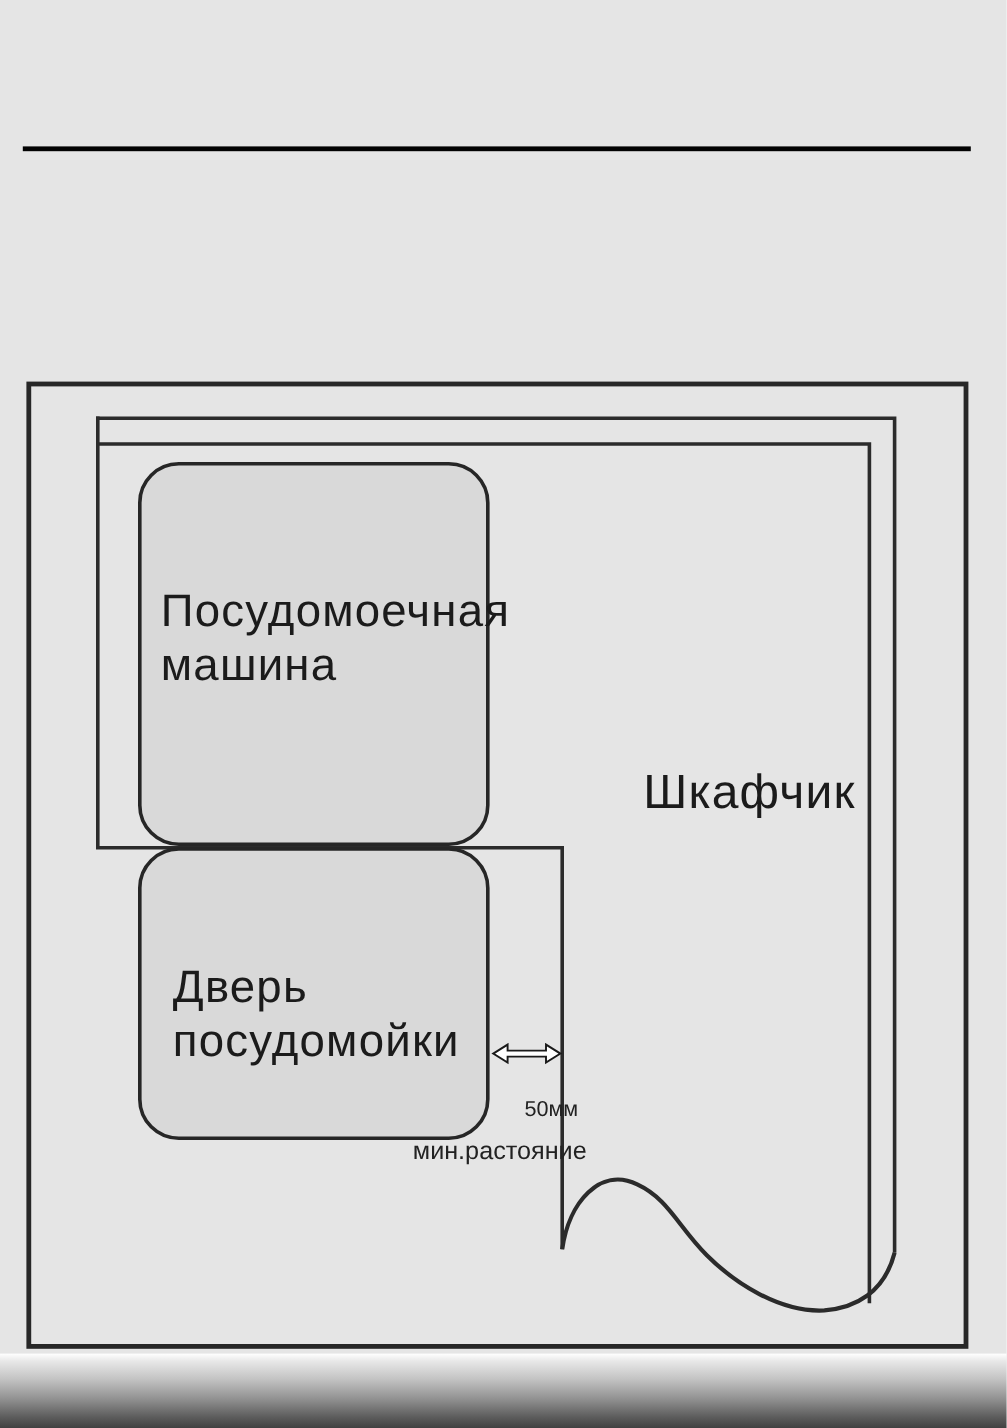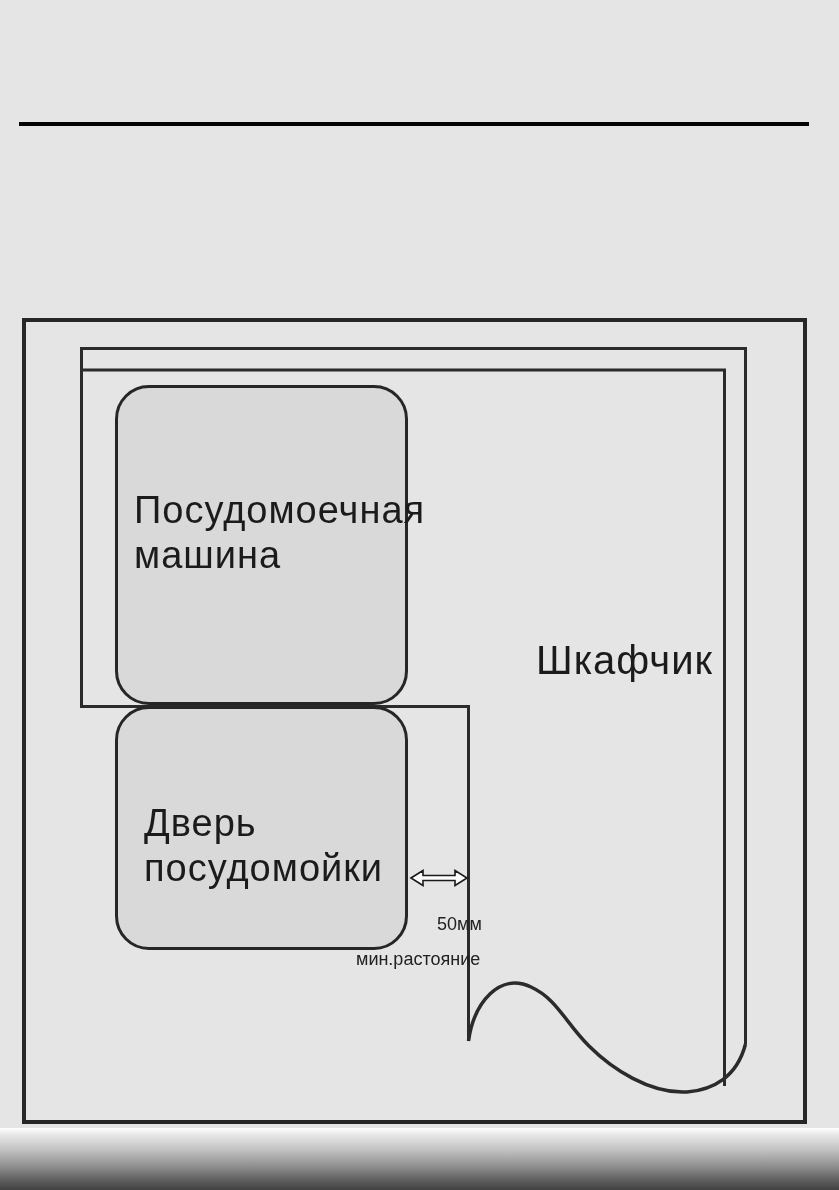--- a/index.html
+++ b/index.html
@@ -49,22 +49,22 @@
   .cabinet-label{
     position:absolute;left:536px;top:638px;
     font-size:40px;line-height:44px;letter-spacing:1px;color:var(--text);text-align:center;
   }
   .arrow-svg{position:absolute;left:409px;top:869px;width:60px;height:18px;}
   .dist-value{
     position:absolute;left:418px;top:914px;
     font-size:18px;line-height:20px;color:#222222;margin-left:19px;
   }
   .dist-caption{
-    position:absolute;left:356px;top:950px;
-    font-size:18px;line-height:19px;color:#222222;
+    position:absolute;left:344px;top:950px;
+    font-size:21px;line-height:19px;color:#222222;
   }
   .bottom-shadow{
     position:absolute;left:0;top:1128px;width:839px;height:62px;
     background:linear-gradient(180deg,#ffffff 0%,#e8e8e8 10%,#c2c2c2 35%,#8f8f8f 62%,#5d5d5d 85%,#414141 100%);
   }
 </style>
 </head>
 <body>
 
 <div class="page">

